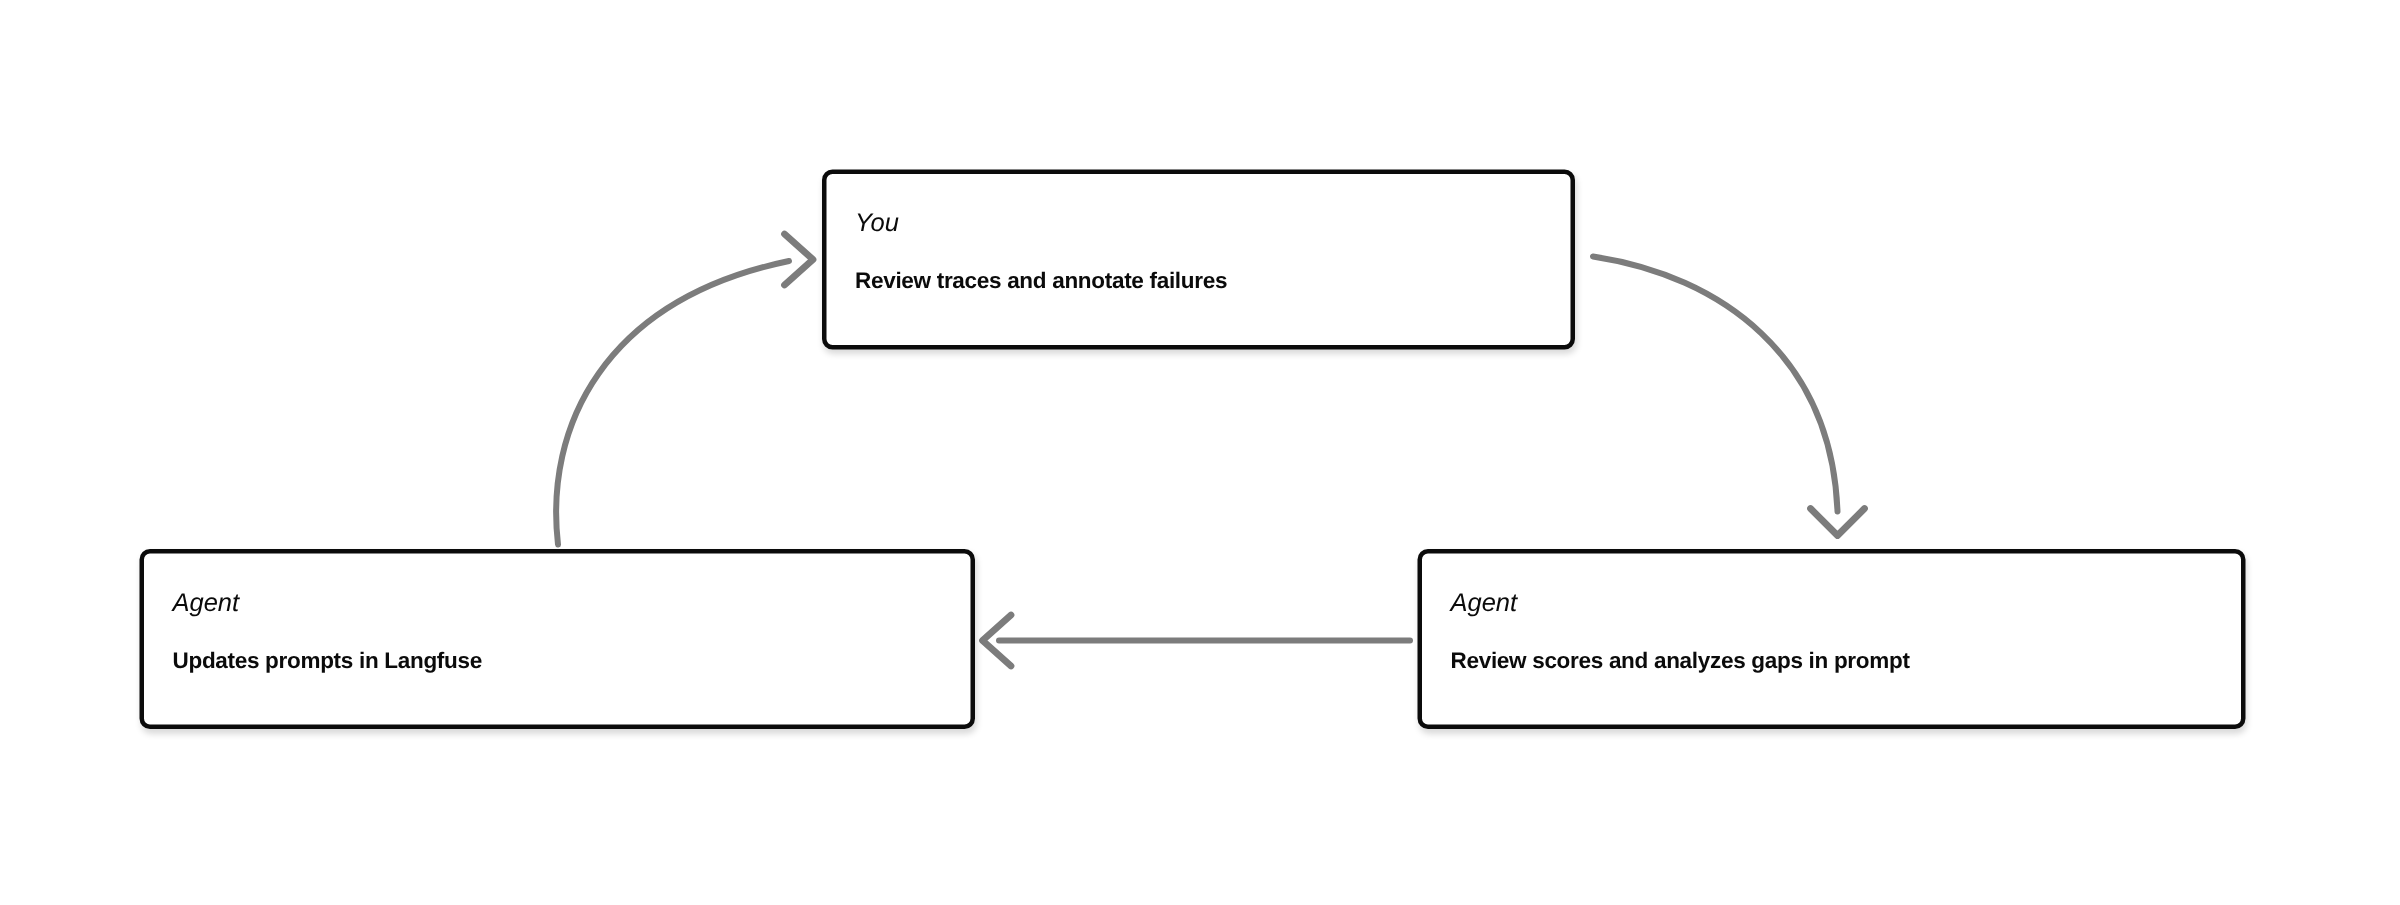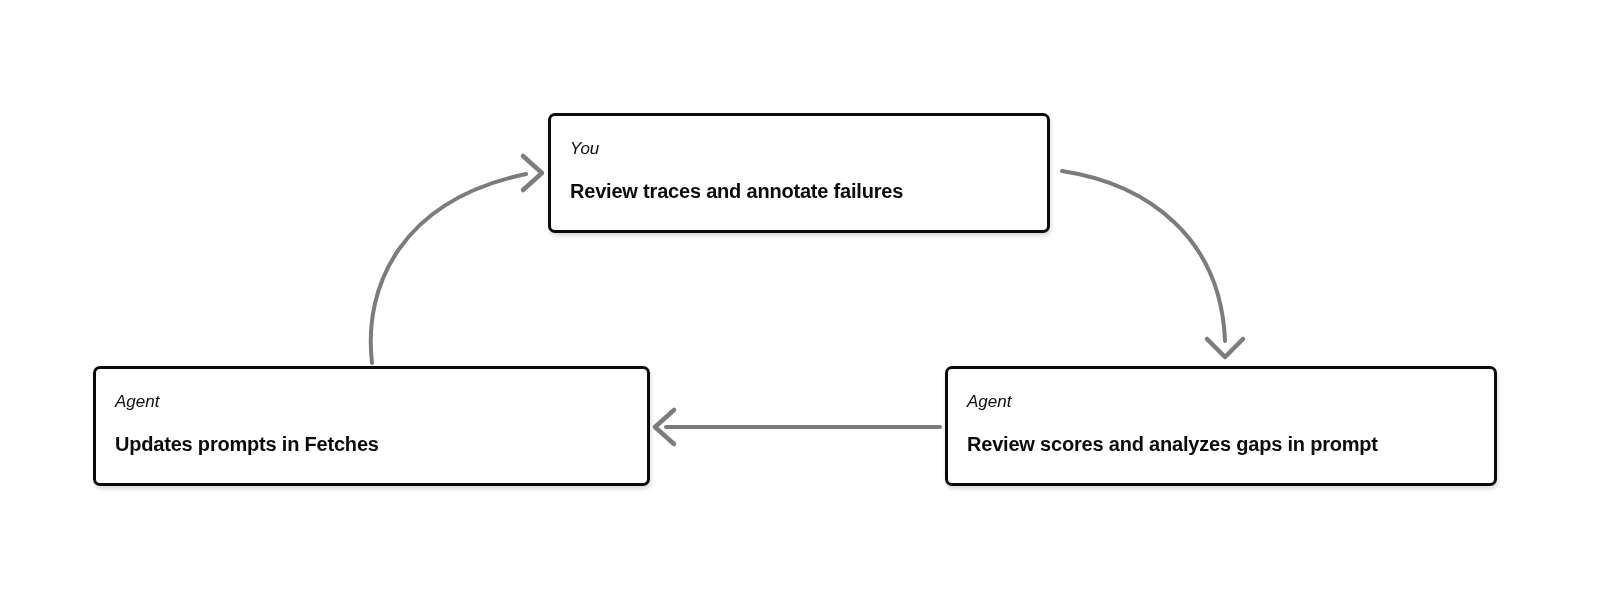--- a/index.html
+++ b/index.html
@@ -26,21 +26,21 @@
   }
   .node-label{
     font-style:italic;
     font-size:17px;
     line-height:1.25;
     color:var(--text);
   }
   .node-title{
     margin-top:20px;
     font-weight:bold;
-    font-size:20px;
+    font-size:15px;
     line-height:1.25;
     letter-spacing:-0.2px;
     color:var(--text);
     white-space:nowrap;
   }
   #node-review{left:548px;top:113px;width:502px;height:120px;}
   #node-update{left:93px;top:366px;width:557px;height:120px;}
   #node-fetch{left:945px;top:366px;width:552px;height:120px;}
 </style>
 </head>
@@ -66,21 +66,21 @@
     </g>
   </svg>
 
   <div class="node" id="node-review">
     <div class="node-label">You</div>
     <div class="node-title">Review traces and annotate failures</div>
   </div>
 
   <div class="node" id="node-update">
     <div class="node-label">Agent</div>
-    <div class="node-title">Updates prompts in Fetches</div>
+    <div class="node-title">Updates prompts in Langfuse</div>
   </div>
 
   <div class="node" id="node-fetch">
     <div class="node-label">Agent</div>
     <div class="node-title">Review scores and analyzes gaps in prompt</div>
   </div>
 
 </div>
 
 </body></html>

